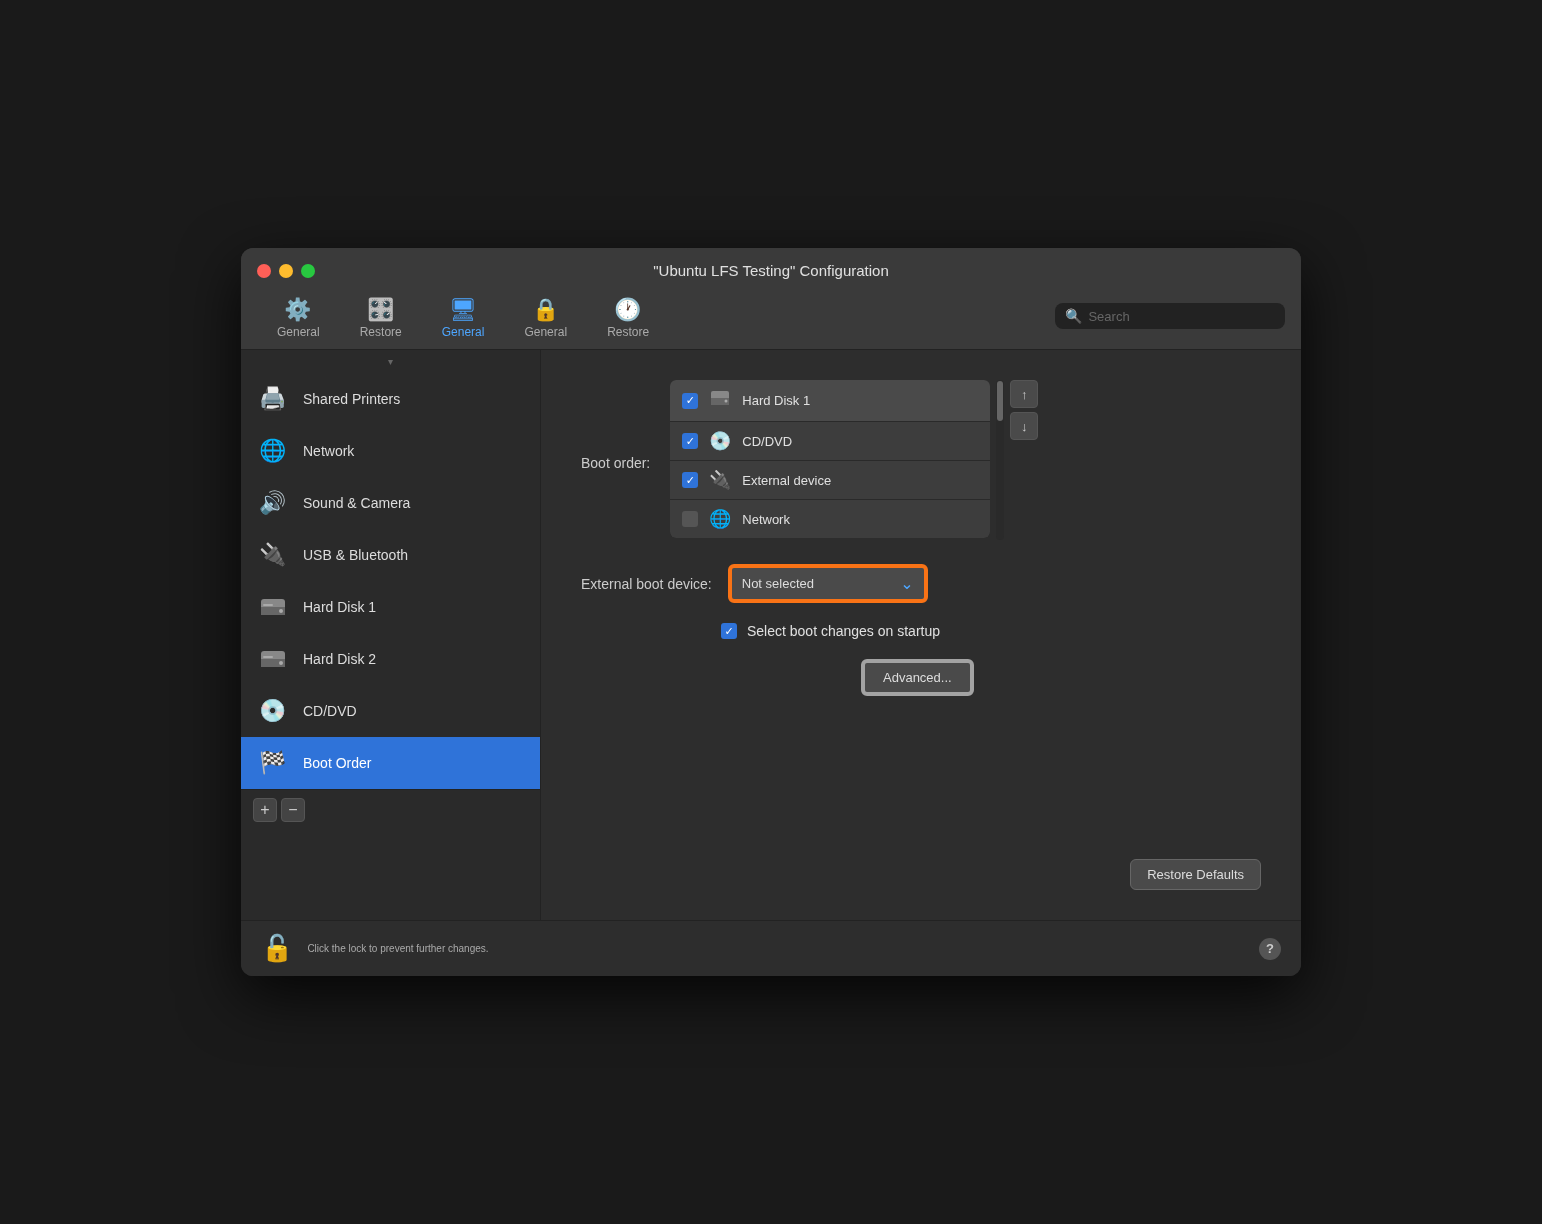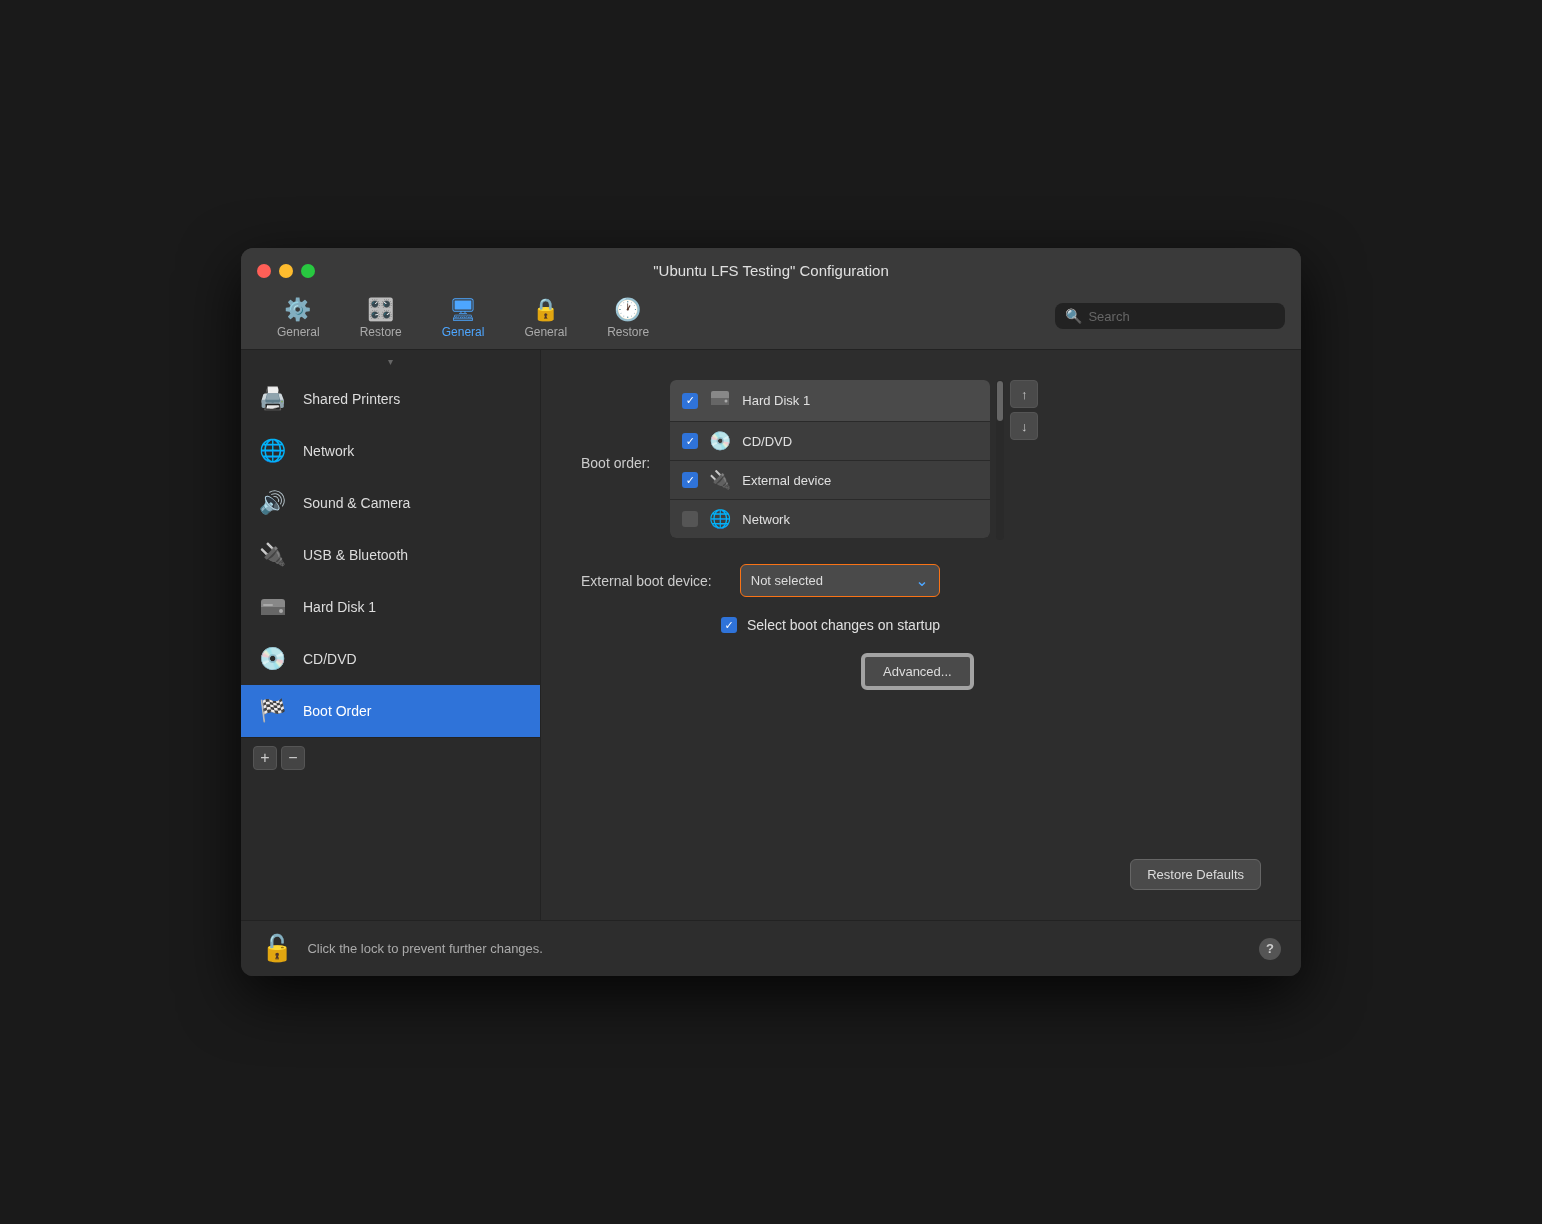--- a/index.html
+++ b/index.html
@@ -238,35 +238,35 @@
       color: #ccc;
       display: flex;
       align-items: center;
       justify-content: center;
       cursor: pointer;
       font-size: 13px;
     }
     .form-row {
       display: flex;
       align-items: center;
-      gap: 28px;
+      gap: 16px;
       margin-bottom: 20px;
       margin-top: 12px;
     }
     .form-label {
       color: #ccc;
       font-size: 14px;
       white-space: nowrap;
       text-align: right;
     }
     .select-control {
       display: flex;
       align-items: center;
       background: #4a4a4a;
-      border: 1px solid #f97316;
+      border: 4px solid #f97316;
       border-radius: 6px;
       padding: 6px 10px;
       gap: 8px;
       cursor: pointer;
       min-width: 200px;
     }
     .select-value {
       flex: 1;
       color: #ddd;
       font-size: 13px;
@@ -317,21 +317,21 @@
       background: #2d2d2d;
       gap: 14px;
     }
     .lock-icon-wrap {
       display: flex;
       align-items: center;
     }
     .lock-emoji { font-size: 26px; }
     .lock-text {
       color: #aaa;
-      font-size: 13px;
+      font-size: 10px;
       flex: 1;
     }
     .help-btn {
       width: 22px;
       height: 22px;
       border-radius: 50%;
       background: #555;
       color: #ccc;
       display: flex;
       align-items: center;
@@ -433,20 +433,31 @@
       <div class="sidebar-item">
         <div class="sidebar-icon">
           <svg width="28" height="28" viewBox="0 0 28 28" fill="none">
             <rect x="2" y="6" width="24" height="16" rx="3" fill="#888"></rect>
             <rect x="2" y="14" width="24" height="8" rx="0" fill="#666"></rect>
             <circle cx="22" cy="18" r="2" fill="#aaa"></circle>
             <rect x="4" y="11" width="10" height="2" rx="1" fill="#aaa"></rect>
           </svg>
         </div>
         <span>Hard Disk 1</span>
+      </div>
+      <div class="sidebar-item">
+        <div class="sidebar-icon">
+          <svg width="28" height="28" viewBox="0 0 28 28" fill="none">
+            <rect x="2" y="6" width="24" height="16" rx="3" fill="#888"></rect>
+            <rect x="2" y="14" width="24" height="8" rx="0" fill="#666"></rect>
+            <circle cx="22" cy="18" r="2" fill="#aaa"></circle>
+            <rect x="4" y="11" width="10" height="2" rx="1" fill="#aaa"></rect>
+          </svg>
+        </div>
+        <span>Hard Disk 2</span>
       </div>
       <div class="sidebar-item">
         <div class="sidebar-icon">💿</div>
         <span>CD/DVD</span>
       </div>
       <div class="sidebar-item active">
         <div class="sidebar-icon">🏁</div>
         <span>Boot Order</span>
       </div>
 

